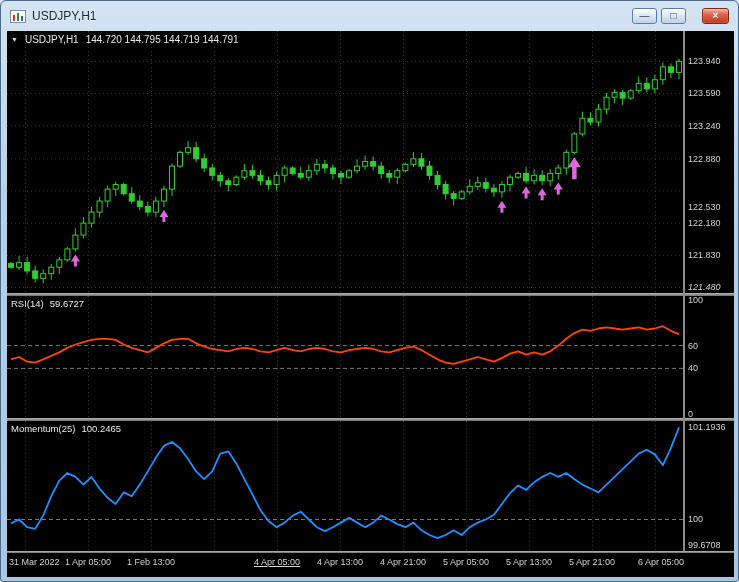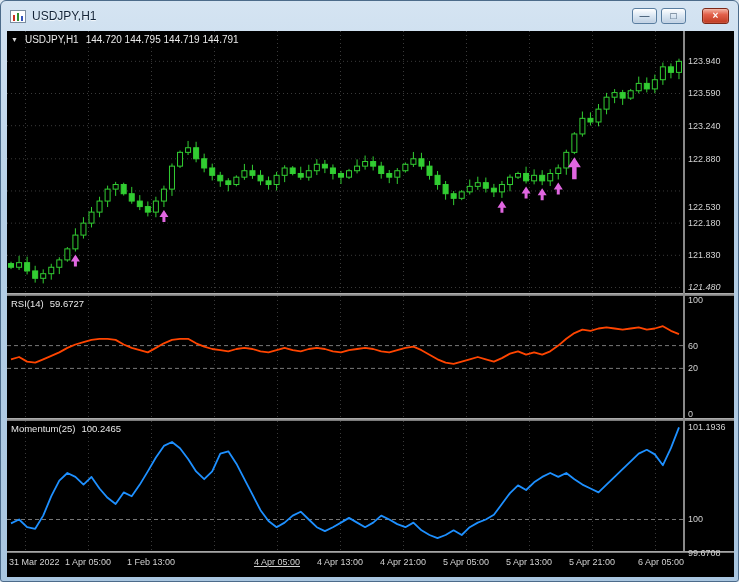--- a/index.html
+++ b/index.html
@@ -318,26 +318,26 @@
       <span class="axis-label" style="top:57px;">123.590</span>
       <span class="axis-label" style="top:90px;">123.240</span>
       <span class="axis-label" style="top:123px;">122.880</span>
       <span class="axis-label" style="top:171px;">122.530</span>
       <span class="axis-label" style="top:187px;">122.180</span>
       <span class="axis-label" style="top:219px;">121.830</span>
       <span class="axis-label" style="top:251px;font-style:italic;">121.480</span>
 
       <span class="axis-label" style="top:264px;">100</span>
       <span class="axis-label" style="top:310px;">60</span>
-      <span class="axis-label" style="top:332px;">20</span>
+      <span class="axis-label" style="top:332px;">40</span>
       <span class="axis-label" style="top:378px;">0</span>
 
       <span class="axis-label" style="top:391px;">101.1936</span>
       <span class="axis-label" style="top:483px;">100</span>
-      <span class="axis-label" style="top:509px;margin-top:8px;">99.6708</span>
+      <span class="axis-label" style="top:509px;">99.6708</span>
     </div>
 
     <div class="time-axis">
       <span class="time-label first" style="left:2px;">31 Mar 2022</span>
       <span class="time-label" style="left:81px;">1 Apr 05:00</span>
       <span class="time-label" style="left:144px;">1 Feb 13:00</span>
       <span class="time-label" style="left:207px;margin-top:41px;">1 Apr 21:00</span>
       <span class="time-label" style="left:270px;text-decoration:underline;">4 Apr 05:00</span>
       <span class="time-label" style="left:333px;">4 Apr 13:00</span>
       <span class="time-label" style="left:396px;">4 Apr 21:00</span>

